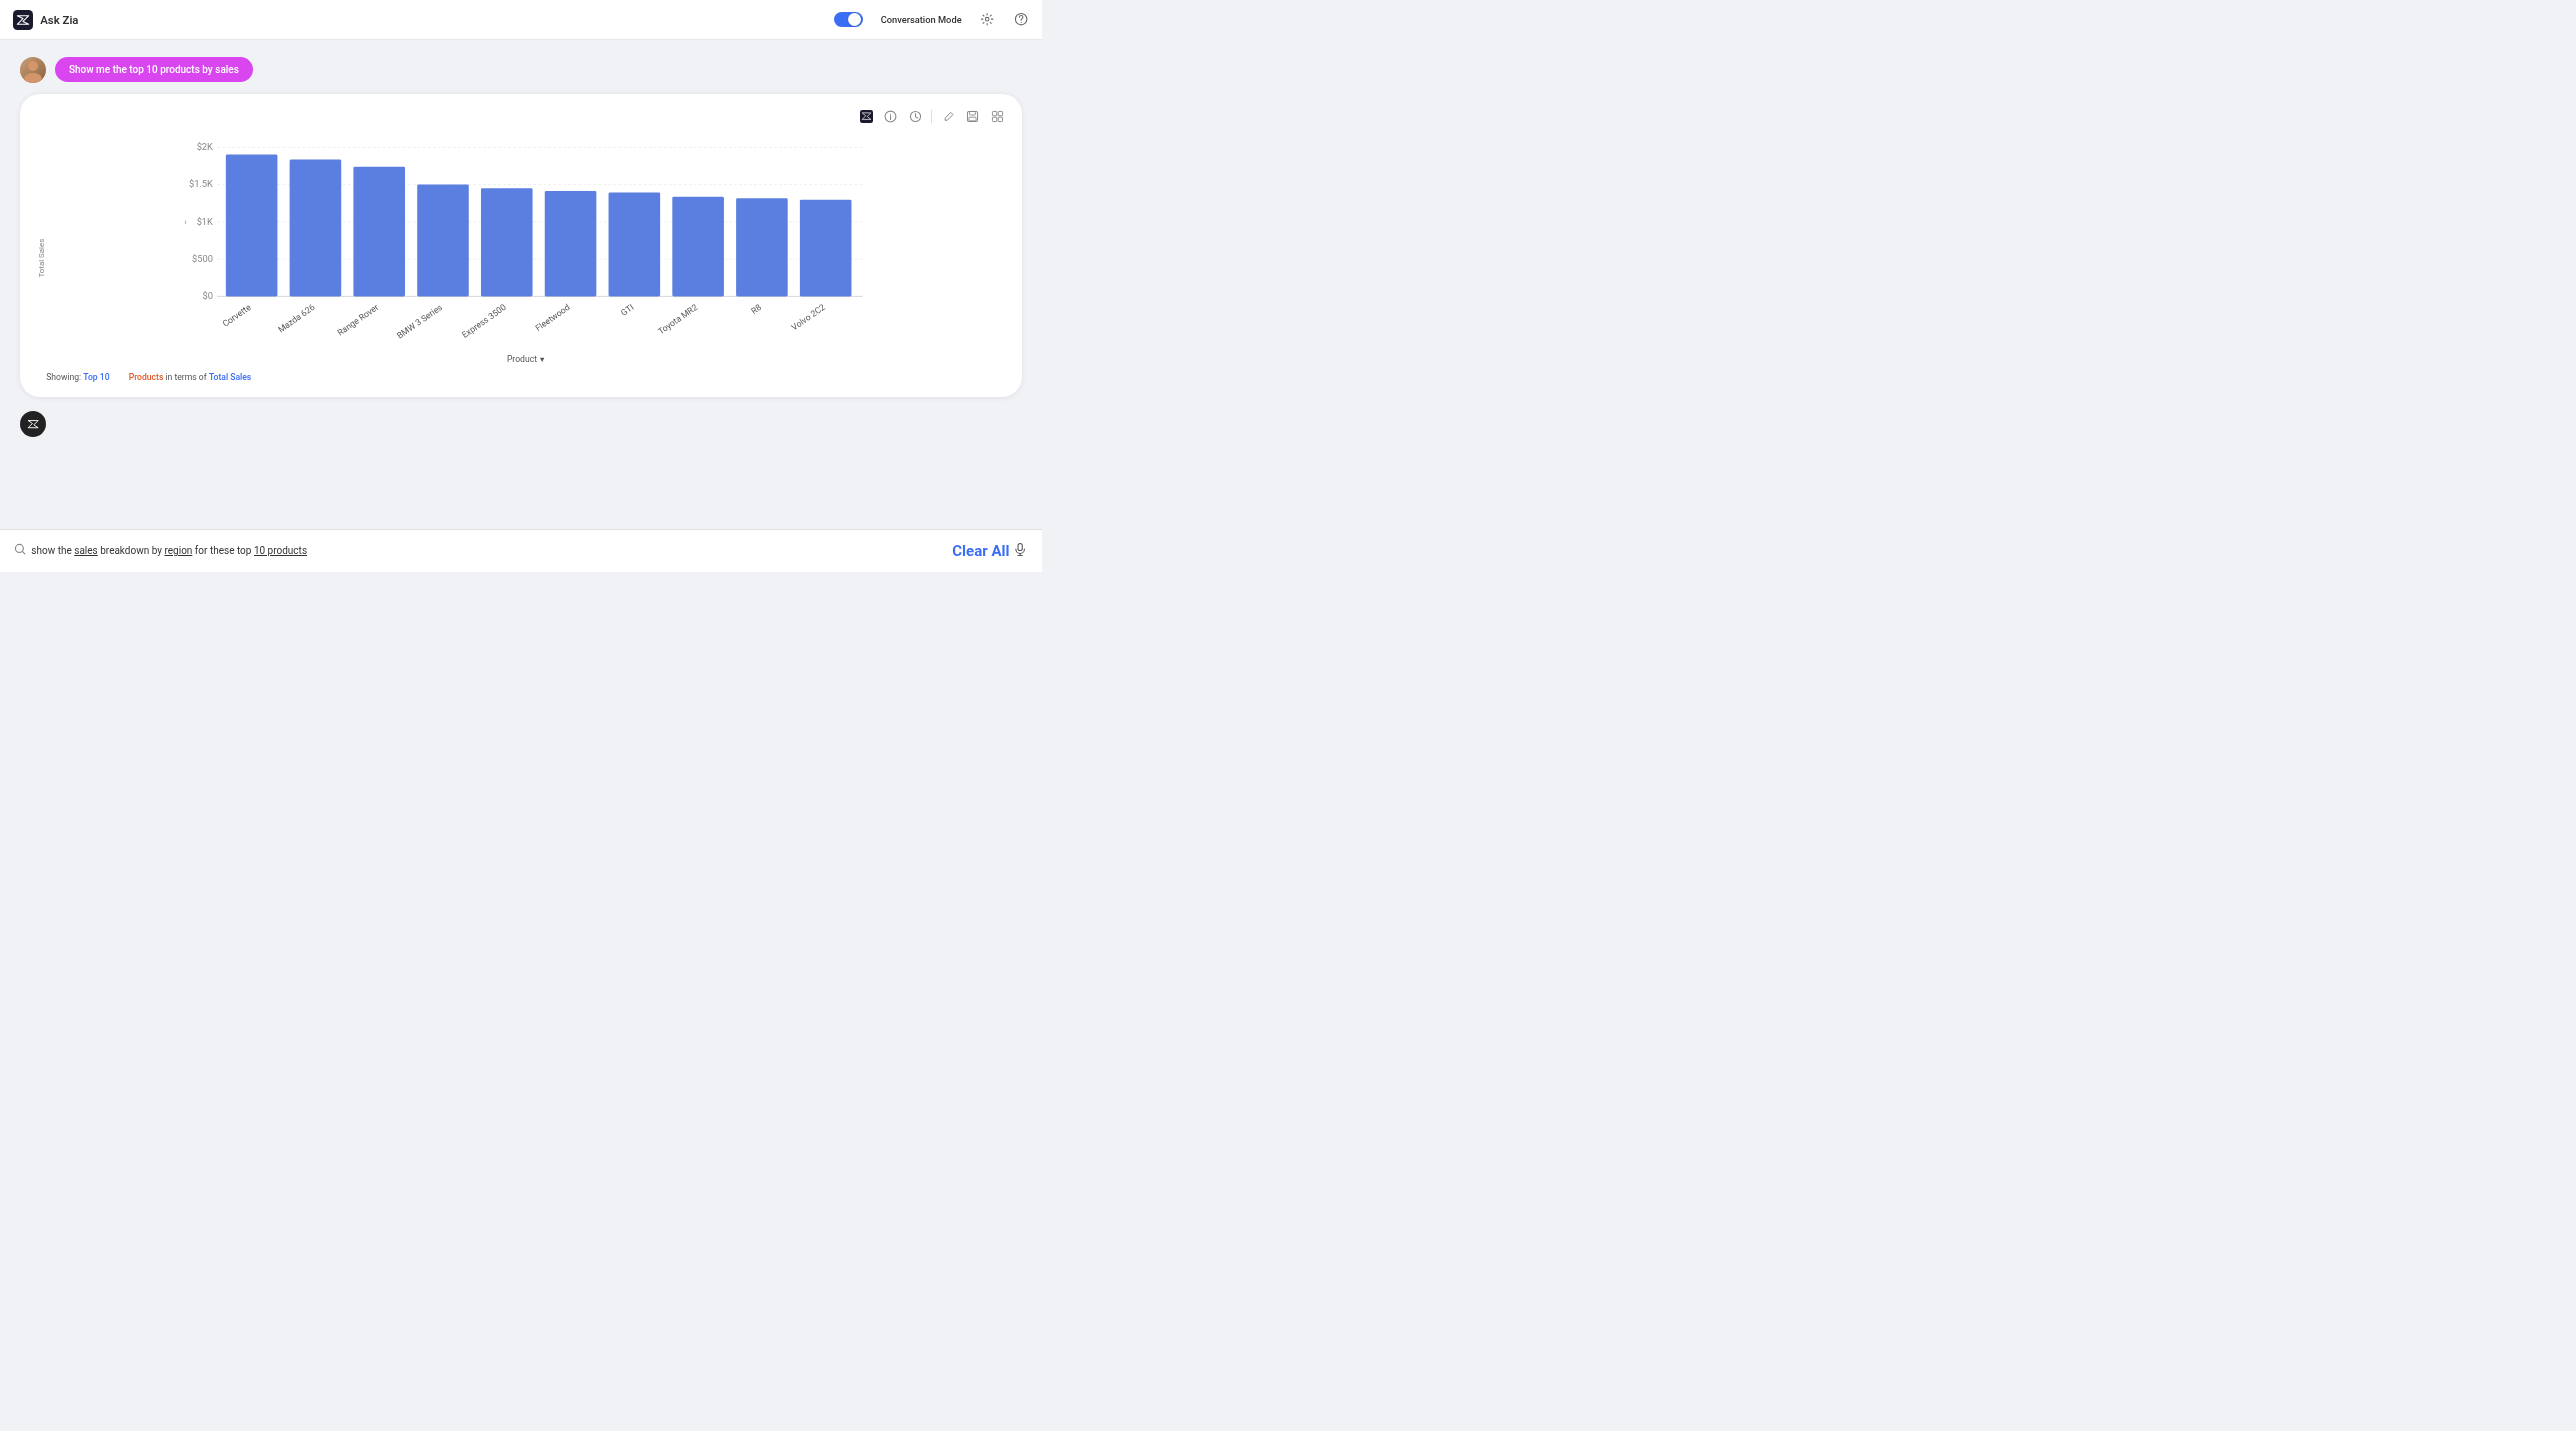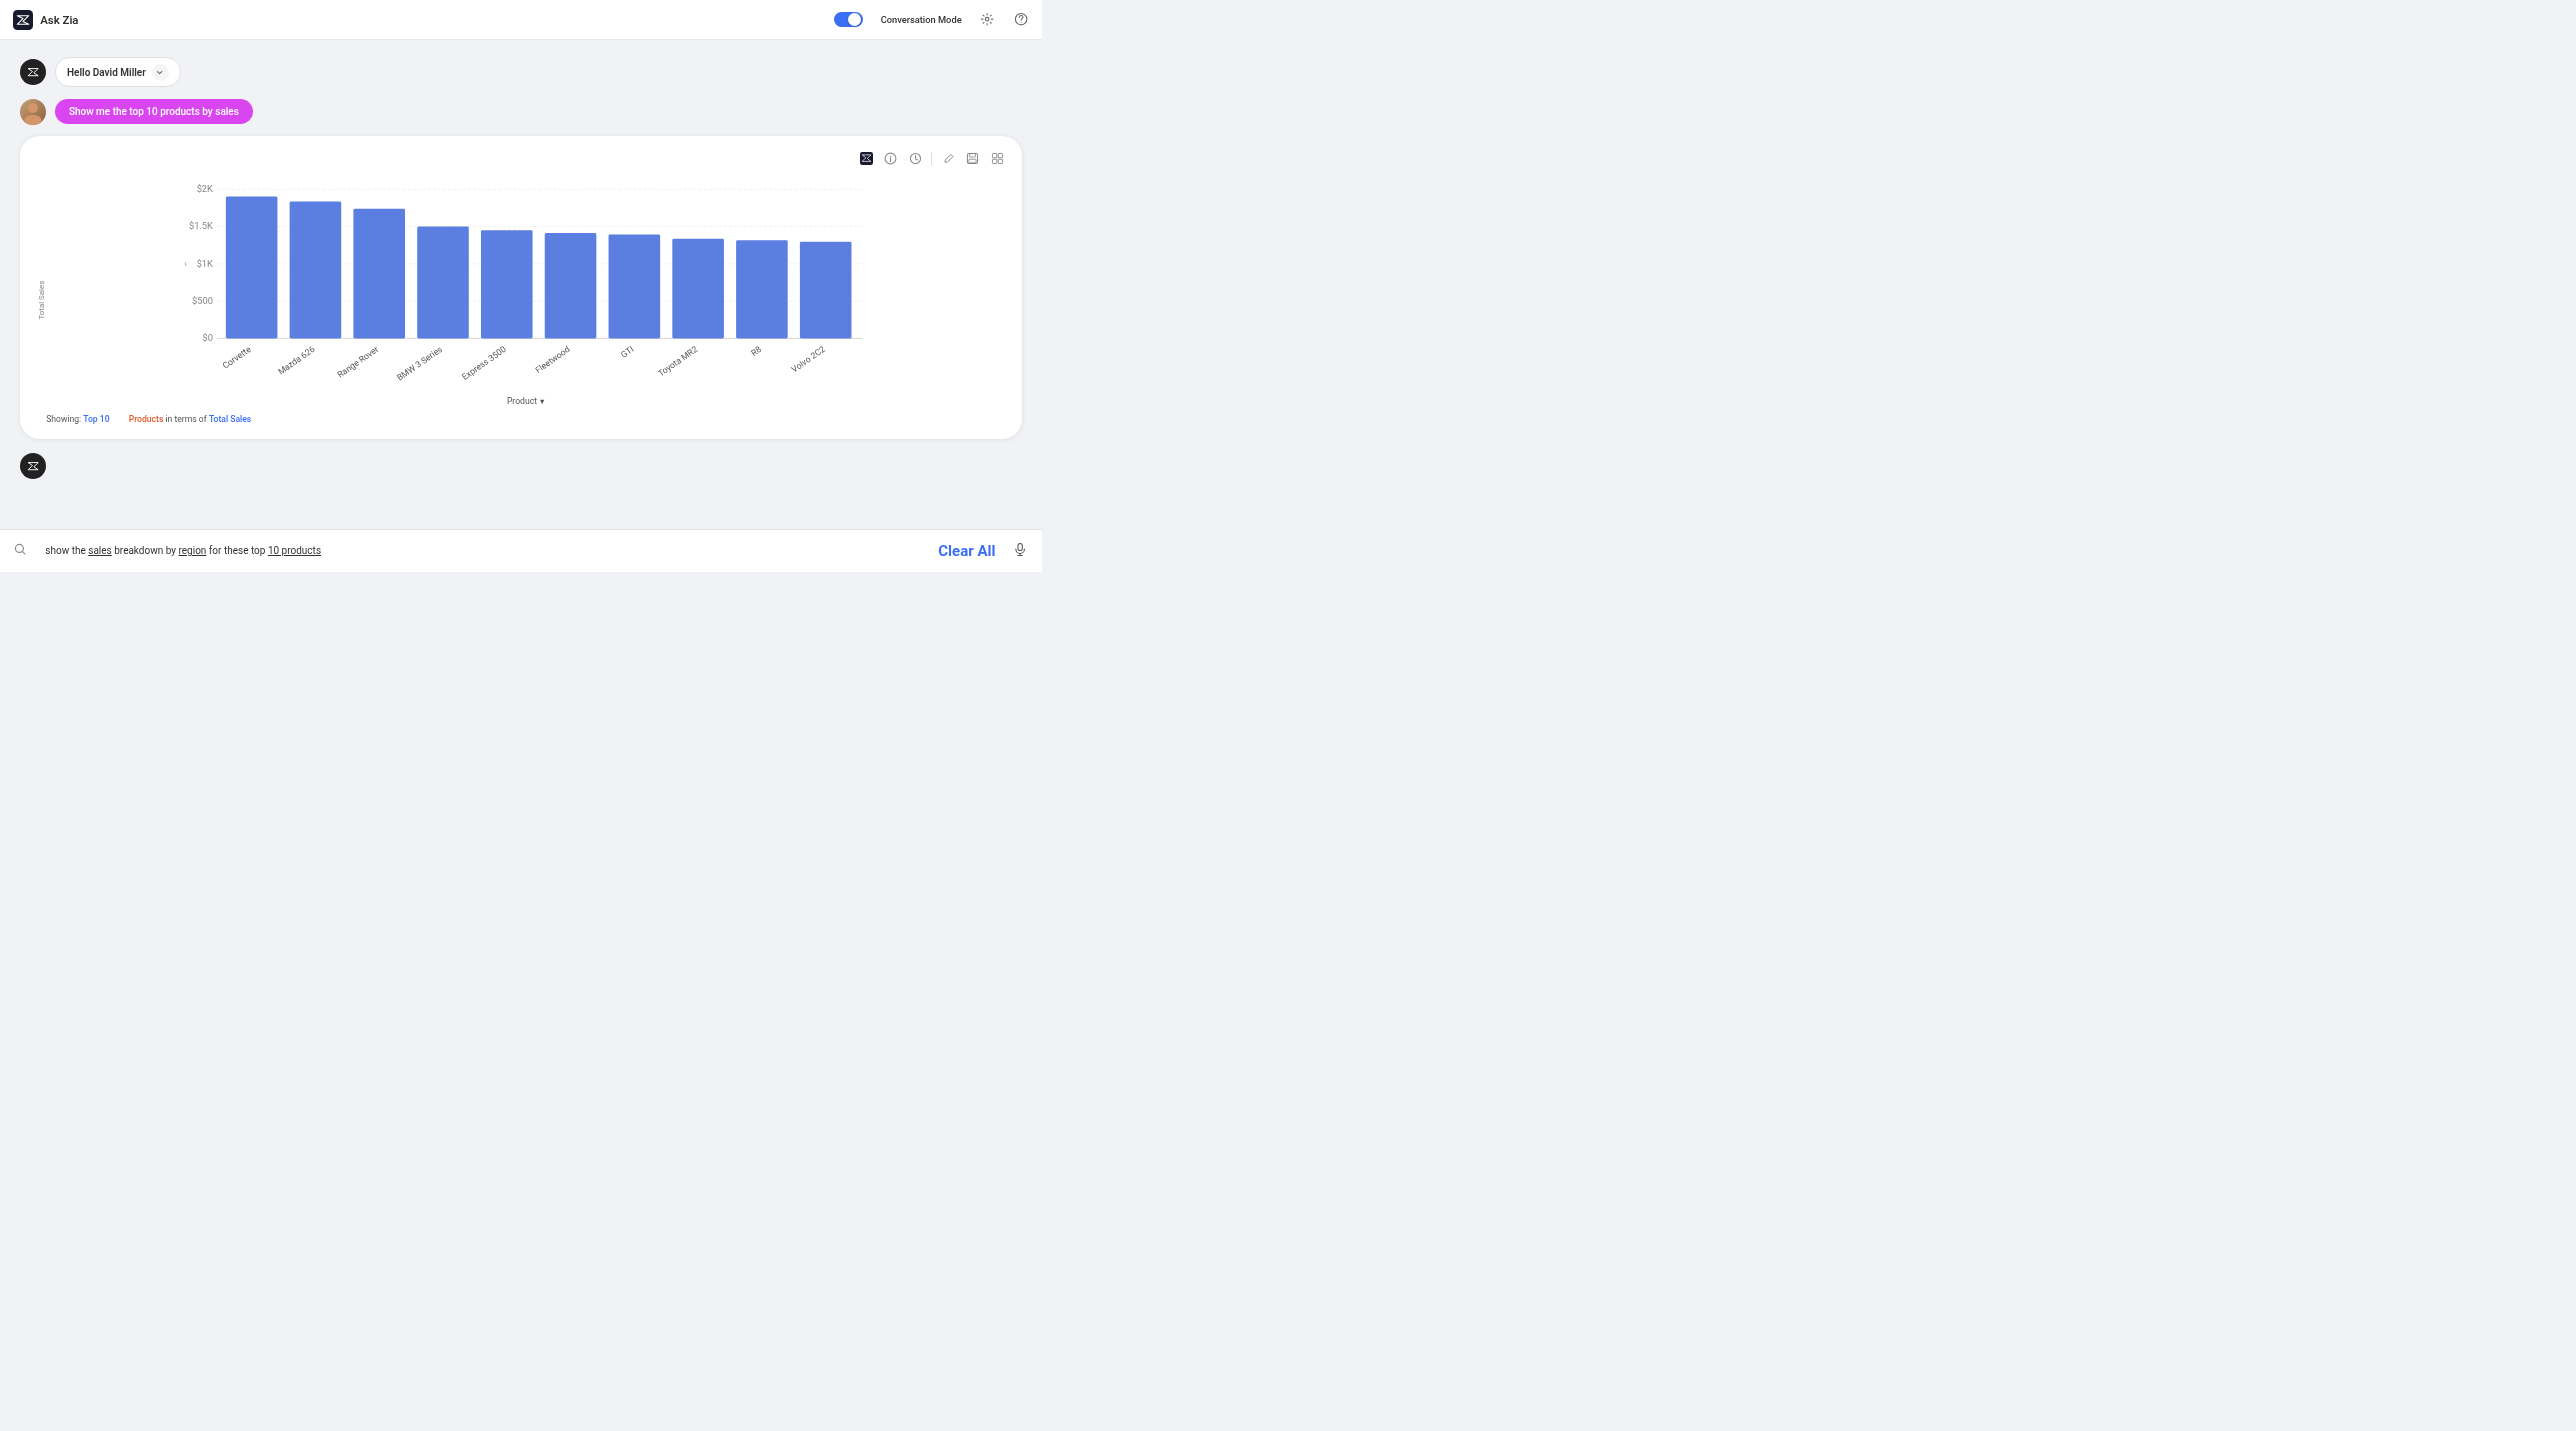--- a/index.html
+++ b/index.html
@@ -276,21 +276,21 @@
     
     .search-bar {
       position: absolute;
       bottom: 0; left: 0; right: 0;
       height: 43px;
       background: #fff;
       border-top: 0.7px solid #e0e0e0;
       display: flex;
       align-items: center;
       padding: 0 14.3px;
-      gap: 18px;
+      gap: 4px;
     }
     .search-icon {
       color: #888;
       font-size: 11.4px;
       flex-shrink: 0;
     }
     .search-input-text {
       flex: 1;
       font-size: 10px;
       color: #333;
@@ -340,35 +340,20 @@
         <circle cx="10" cy="10" r="8" stroke="#666" stroke-width="1.5"></circle>
         <path d="M7.5 7.5a2.5 2.5 0 015 0c0 1.5-2.5 2-2.5 4" stroke="#666" stroke-width="1.5" stroke-linecap="round"></path>
         <circle cx="10" cy="14.5" r="0.75" fill="#666"></circle>
       </svg>
     </div>
   </div>
 </div>
 
 <div class="main">
 
-  <div class="greeting-row">
-    <div class="zia-avatar">
-      <svg viewBox="0 0 20 20" fill="none" xmlns="http://www.w3.org/2000/svg">
-        <path d="M3 5 L17 5 L11 11 L17 15 L3 15 L9 9 Z" fill="none" stroke="#fff" stroke-width="1.3" stroke-linejoin="round"></path>
-      </svg>
-    </div>
-    <div class="greeting-bubble">
-      <span>Hello David Miller</span>
-      <div class="dropdown-arrow">
-        <svg width="7.2" height="7.2" viewBox="0 0 10 10">
-            <path d="M2 3.5l3 3 3-3" stroke="#666" stroke-width="1.5" fill="none" stroke-linecap="round" stroke-linejoin="round"></path>
-          </svg>
-      </div>
-    </div>
-  </div>
 
   <div class="user-query-row">
     <div class="user-avatar">
       <div class="user-avatar-img"></div>
     </div>
     <div class="query-bubble">Show me the top 10 products by sales</div>
   </div>
 
   <div class="chart-card">
 

